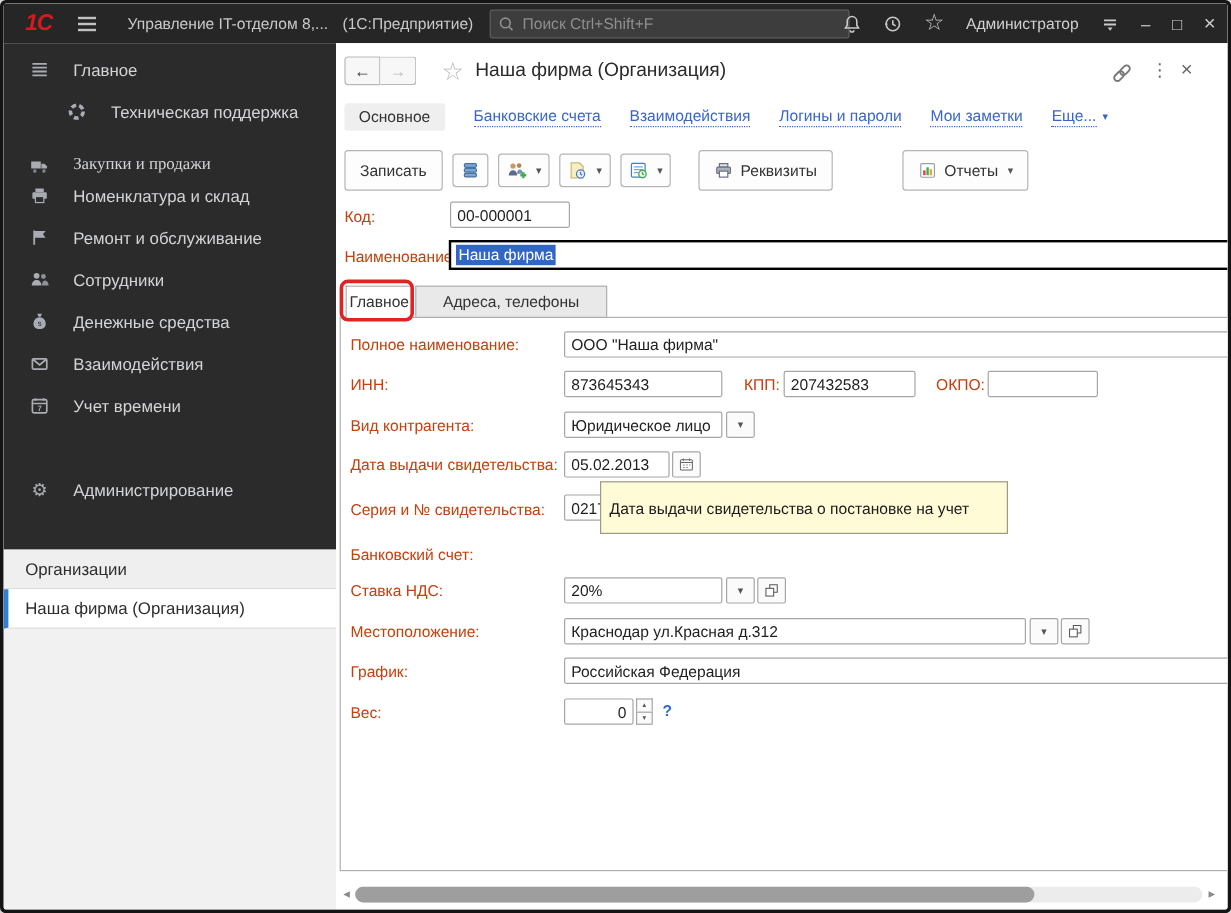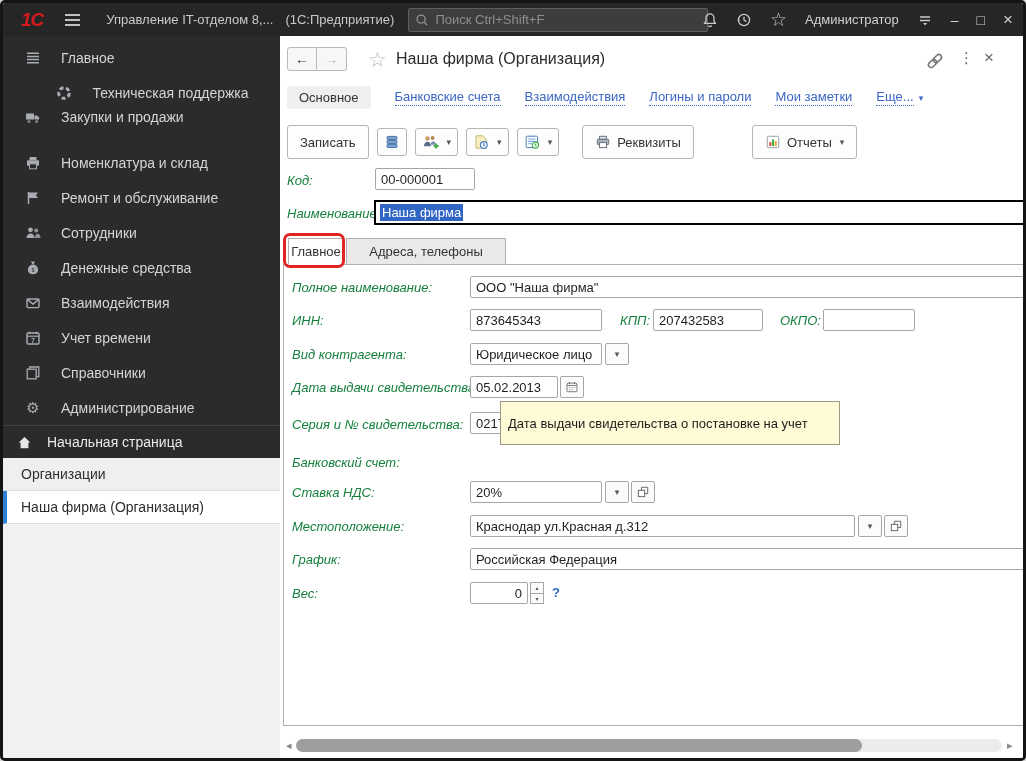--- a/index.html
+++ b/index.html
@@ -78,21 +78,21 @@
   .toolbar { position:absolute; left:7px; top:92px; height:28px; display:flex; align-items:center; gap:8px; }
   .btn {
     height:28px; border:1px solid #b5b5b5; background:#fdfdfd; border-radius:3px;
     display:flex; align-items:center; justify-content:center; font-size:13px; color:#333;
     padding:16px 12px; cursor:pointer; gap:6px; white-space:nowrap;
   }
   .btn-primary { background:#363636; border-color:#2b2b2b; color:#fff; font-weight:600; padding:0 15px; }
   .btn-ico { padding:0 6px; }
   .dd { font-size:9px; color:#555; margin-left:2px; }
 
-  .flabel { position:absolute; font-size:13px; color:#15803d; white-space:nowrap;font-style:italic; }
+  .flabel { position:absolute; font-size:13px; color:#c2410c; white-space:nowrap; }
   .finput {
     position:absolute; height:22px; border:1px solid #a6a6a6; border-radius:2px; background:#fff;
     font-size:13px; color:#1f1f1f; display:flex; align-items:center; padding:0 5px; white-space:nowrap; overflow:hidden;
   }
   .sqbtn {
     position:absolute; width:24px; height:22px; border:1px solid #a6a6a6; border-radius:2px; background:#fbfbfb;
     display:flex; align-items:center; justify-content:center; cursor:pointer; color:#555; font-size:9px;
   }
   .name-input {
     position:absolute; left:94px; top:164px; width:652px; height:25px;
@@ -189,21 +189,21 @@
       <span class="slb">Главное</span>
     </div>
     <div class="side-item" style="top:39px;justify-content:center;">
       <span class="sic">
           <svg width="16" height="16" viewBox="0 0 16 16">
             <circle cx="8" cy="8" r="5.3" fill="none" stroke="#a9adb3" stroke-width="3" stroke-dasharray="4 2.6"></circle>
           </svg>
         </span>
       <span class="slb">Техническая поддержка</span>
     </div>
-    <div class="side-item" style="top:63px;">
+    <div class="side-item" style="top:84px;font-family:Liberation Serif, serif;">
       <span class="sic">
           <svg width="16" height="16" viewBox="0 0 16 16">
             <path d="M1 4.5h8v6H1z" fill="#a9adb3"></path>
             <path d="M9.5 6.5h2.6l2 2v2h-4.6z" fill="#a9adb3"></path>
             <circle cx="4" cy="12.6" r="1.5" fill="#7e8287"></circle>
             <circle cx="11.6" cy="12.6" r="1.5" fill="#7e8287"></circle>
           </svg>
         </span>
       <span class="slb">Закупки и продажи</span>
     </div>
@@ -260,42 +260,25 @@
       <span class="sic">
           <svg width="16" height="16" viewBox="0 0 16 16">
             <rect x="2" y="3" width="12" height="11" rx="1.2" fill="none" stroke="#a9adb3" stroke-width="1.4"></rect>
             <path d="M2 6.2h12" stroke="#a9adb3" stroke-width="1.2"></path>
             <path d="M4.6 1.8v2.2M11.4 1.8v2.2" stroke="#a9adb3" stroke-width="1.4"></path>
             <text x="8" y="12.6" font-size="6.5" fill="#a9adb3" text-anchor="middle" font-weight="bold">7</text>
           </svg>
         </span>
       <span class="slb">Учет времени</span>
     </div>
-    <div class="side-item" style="top:319px;">
-      <span class="sic">
-          <svg width="16" height="16" viewBox="0 0 16 16">
-            <rect x="2.2" y="4.2" width="9" height="9.6" fill="#2b2b2b" stroke="#a9adb3" stroke-width="1.3"></rect>
-            <path d="M4.6 4.2V2h9.2v9.6h-2.2" fill="none" stroke="#a9adb3" stroke-width="1.3"></path>
-          </svg>
-        </span>
-      <span class="slb">Справочники</span>
-    </div>
     <div class="side-item" style="top:354px;">
       <span class="sic">⚙</span>
       <span class="slb">Администрирование</span>
     </div>
 
-    <div class="page-home">
-      <span class="sic" style="margin-left:14px;width:16px;height:16px;display:flex;align-items:center;">
-        <svg width="15" height="15" viewBox="0 0 16 16">
-            <path d="M8 2.2 14.2 8h-2v6H3.8V8h-2z" fill="#e6e6e6"></path>
-          </svg>
-      </span>
-      <span class="slb">Начальная страница</span>
-    </div>
     <div class="page-item pi-light" style="top:422px;">
       <span class="slb">Организации</span>
     </div>
     <div class="page-item pi-active" style="top:455px;">
       <span class="slb" style="margin-left:14px;">Наша фирма (Организация)</span>
     </div>
   </div>
 
   <div class="main">
 

